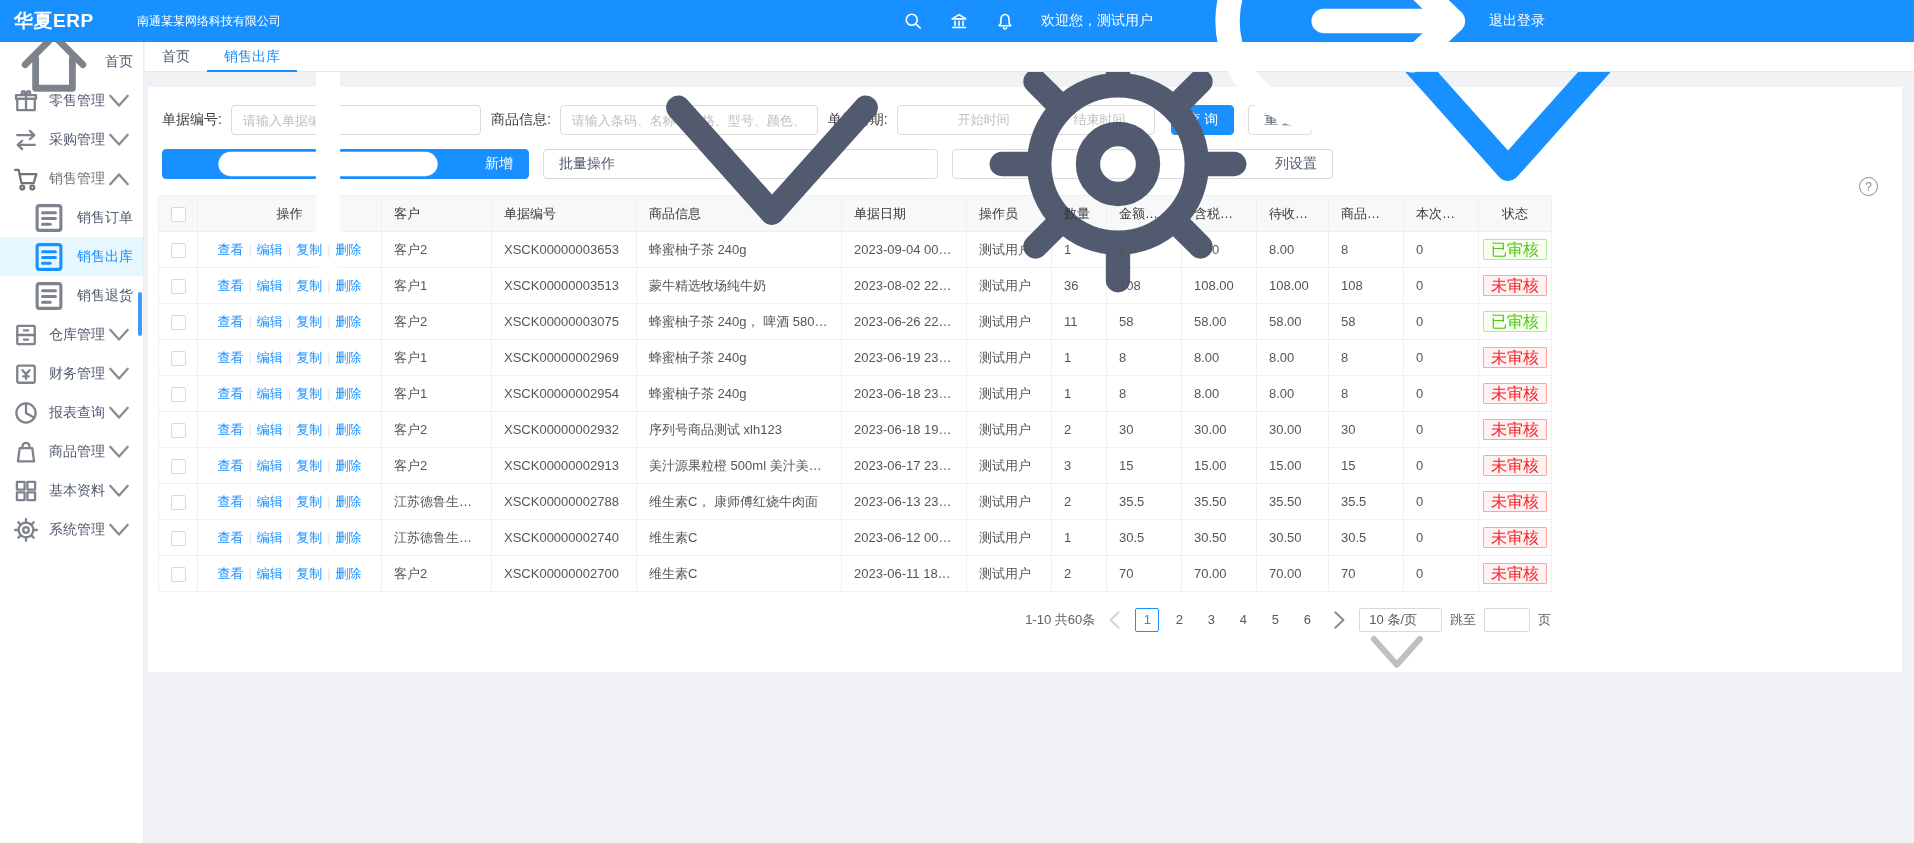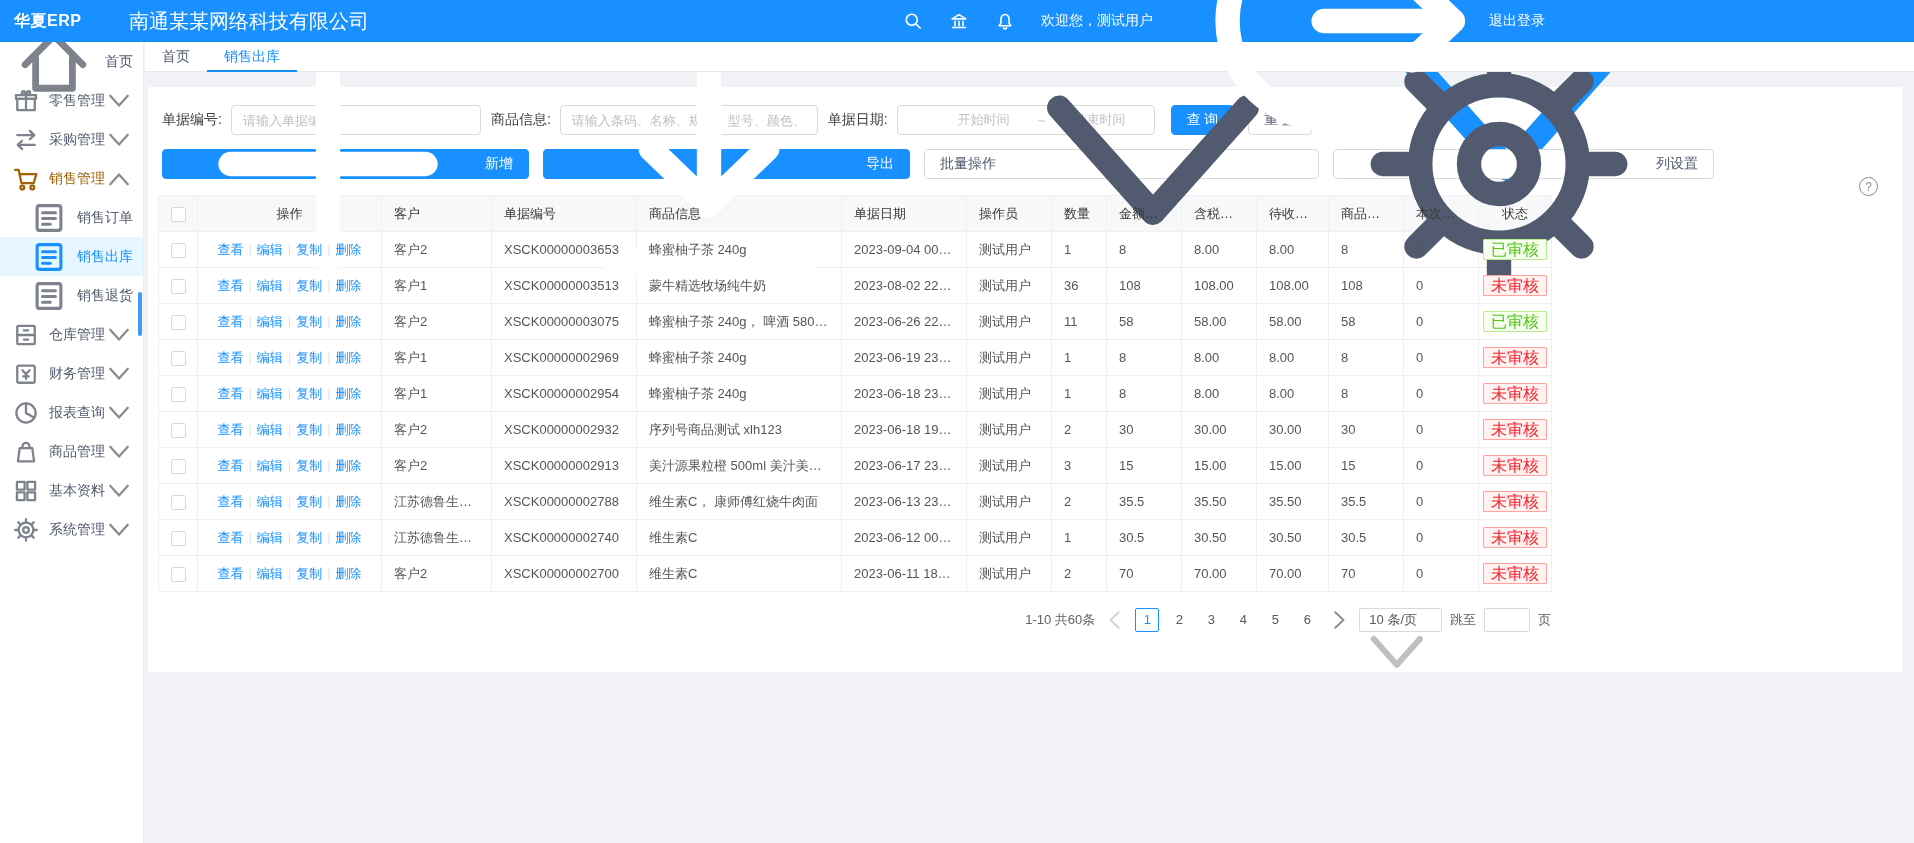--- a/index.html
+++ b/index.html
@@ -2,22 +2,22 @@
 <html><head>
 <meta charset="utf-8">
 <style>
   * { box-sizing: border-box; margin: 0; padding: 0; }
   html, body { width: 1914px; height: 843px; overflow: hidden;
     font-family: "Liberation Sans", "DejaVu Sans", sans-serif; background: #f0f2f5; }
 
   
   .header { position: absolute; top: 0; left: 0; right: 0; height: 42px;
     background: #1890ff; display: flex; align-items: center; color: #fff; z-index: 5; }
-  .logo { width: 129px; padding-left: 14px; font-size: 16px; font-weight: bold; letter-spacing: .5px; }
-  .company { font-size: 20px; }
+  .logo { width: 129px; padding-left: 14px; font-size: 19px; font-weight: bold; letter-spacing: .5px; }
+  .company { font-size: 12px; margin-left: 8px; }
   .header-right { position: absolute; right: 369px; display: flex; align-items: center; }
   .hicon { display: inline-flex; align-items: center; justify-content: center;
     width: 20px; height: 20px; margin-left: 26px; cursor: pointer; color: #fff; }
   .hicon svg { width: 17px; height: 17px; }
   .welcome { font-size: 14px; margin-left: 26px; }
   .logout { display: inline-flex; align-items: center; gap: 6px; font-size: 14px;
     margin-left: 30px; cursor: pointer; }
   .logout .icn svg { width: 15px; height: 15px; }
 
   
@@ -25,21 +25,21 @@
     background: #fff; border-right: 1px solid #ececec; z-index: 4; }
   .sidebar ul { list-style: none; }
   .menu-item { height: 39px; display: flex; align-items: center; padding: 0 10px 0 12px;
     font-size: 14px; color: #515a6e; cursor: pointer; }
   .menu-item .icn { color: #7d828c; display: inline-flex; }
   .menu-item .icn svg { width: 15px; height: 15px; }
   .menu-item .mlabel { margin-left: 9px; flex: 1; white-space: nowrap; }
   .menu-item .chev { color: #8c8c8c; display: inline-flex; }
   .menu-item .chev svg { width: 10px; height: 10px; }
   .menu-item.sub { padding-left: 30px; }
-  .menu-item.open, .menu-item.open .icn { color: #a16207; }
+  .menu-item.open, .menu-item.open .icn { color: #737373; }
   .menu-item.active { background: #e6f7ff; color: #1890ff; }
   .menu-item.active .icn { color: #1890ff; }
   .sidebar-scroll-thumb { position: absolute; right: 1px; top: 250px; width: 4px; height: 44px;
     border-radius: 2px; background: #3f9bfb; }
 
   
   .tabbar { position: absolute; top: 42px; left: 145px; right: 0; height: 30px;
     background: #fff; border-bottom: 1px solid #e8e8e8; display: flex; z-index: 3; }
   .tab { padding: 0 17px; font-size: 14px; color: #515a6e; line-height: 28px;
     cursor: pointer; height: 30px; }
@@ -374,30 +374,20 @@
 
     <div class="toolbar">
       <button class="btn primary">
         <span class="icn">
             <svg viewBox="0 0 16 16" fill="none" stroke="currentColor" stroke-width="1.3" stroke-linecap="round" stroke-linejoin="round" style="width:100%;height:100%;display:block">
               <path d="M8 2.8 V13.2"></path>
               <path d="M2.8 8 H13.2"></path>
             </svg>
           </span>
         <span>新增</span>
-      </button>
-      <button class="btn primary">
-        <span class="icn">
-            <svg viewBox="0 0 16 16" fill="none" stroke="currentColor" stroke-width="1.3" stroke-linecap="round" stroke-linejoin="round" style="width:100%;height:100%;display:block">
-              <path d="M8 2.4 V9.8"></path>
-              <path d="M4.9 7.2 L8 10.2 L11.1 7.2"></path>
-              <path d="M3 13.2 H13"></path>
-            </svg>
-          </span>
-        <span>导出</span>
       </button>
       <button class="btn">
         <span>批量操作</span>
         <span class="icn">
             <svg viewBox="0 0 16 16" fill="none" stroke="currentColor" stroke-width="1.3" stroke-linecap="round" stroke-linejoin="round" style="width:100%;height:100%;display:block">
               <path d="M3 5 L8 10.6 L13 5"></path>
             </svg>
           </span>
       </button>
       <button class="btn">

